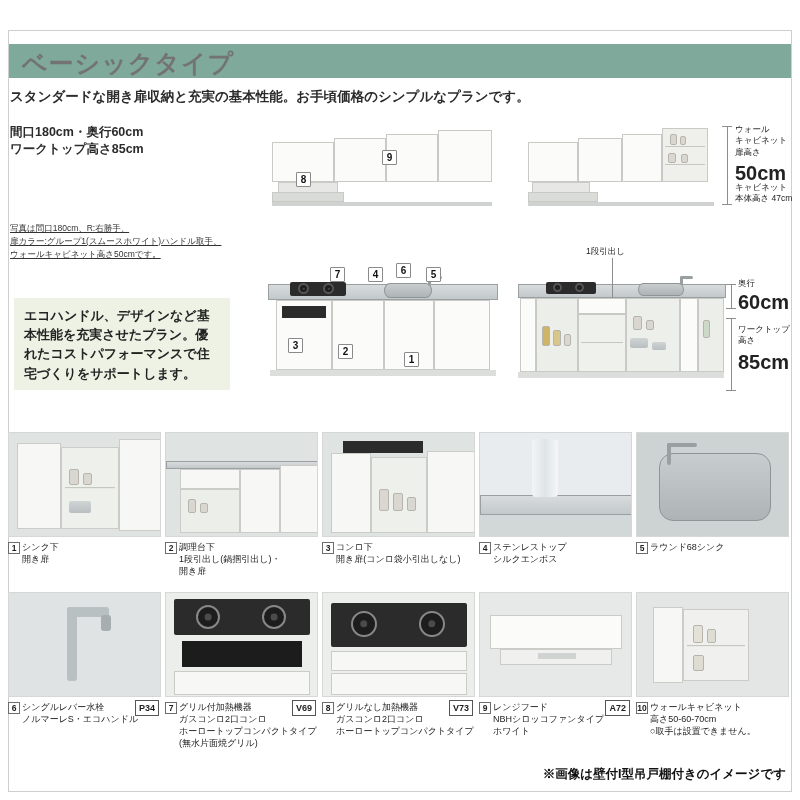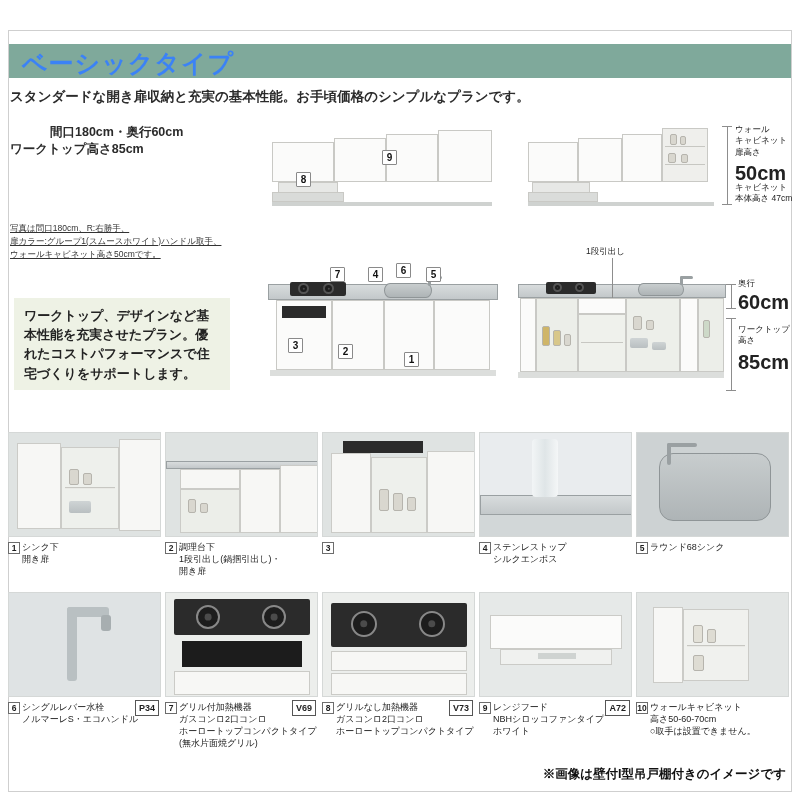--- a/index.html
+++ b/index.html
@@ -22,34 +22,34 @@
     background:#fff;
   }
 
   
   .title-band {
     position:absolute; left:9px; top:44px; width:782px; height:34px;
     background:#7fa99b;
   }
   .title-text {
     position:absolute; left:22px; top:47px;
-    font-size:25px; font-weight:bold; color:#3b82f6;
+    font-size:25px; font-weight:bold; color:#737373;
     letter-spacing:1px;
     font-family:"Liberation Sans", sans-serif;
   }
   .subtitle {
     position:absolute; left:10px; top:88px;
     font-size:13.5px; font-weight:bold; color:#2b2b2b;
     letter-spacing:0px;
   }
   .spec-line {
     position:absolute; left:10px;
     font-size:12.5px; font-weight:bold; color:#2b2b2b;
   }
-  .spec-1 { top:124px;padding-left:40px; }
+  .spec-1 { top:124px; }
   .spec-2 { top:141px; }
 
   .photo-note {
     position:absolute; left:10px; top:222px;
     font-size:8.5px; line-height:1.5; color:#333;text-decoration:underline;
   }
 
   
   .callout {
     position:absolute; left:14px; top:298px; width:216px; height:92px;
@@ -149,21 +149,21 @@
   <div class="title-band"></div>
   <div class="title-text">ベーシックタイプ</div>
   <div class="subtitle">スタンダードな開き扉収納と充実の基本性能。お手頃価格のシンプルなプランです。</div>
   <div class="spec-line spec-1">間口180cm・奥行60cm</div>
   <div class="spec-line spec-2">ワークトップ高さ85cm</div>
   <div class="photo-note" style="white-space:pre-line">写真は間口180cm、R:右勝手、
 扉カラー:グループ1(スムースホワイト)ハンドル取手、
 ウォールキャビネット高さ50cmです。</div>
 
   <div class="callout">
-    <span>ワークトップ、デザインなど基本性能を充実させたプラン。優れたコストパフォーマンスで住宅づくりをサポートします。</span>
+    <span>エコハンドル、デザインなど基本性能を充実させたプラン。優れたコストパフォーマンスで住宅づくりをサポートします。</span>
   </div>
 
   <div class="art" style="left:272px;top:130px;width:220px;height:95px;">
 
     <div class="panel w" style="left:0;top:12px;width:62px;height:40px;"></div>
     <div class="panel w" style="left:62px;top:8px;width:52px;height:44px;"></div>
     <div class="panel w" style="left:114px;top:4px;width:52px;height:48px;"></div>
     <div class="panel w" style="left:166px;top:0px;width:54px;height:52px;"></div>
 
     <div class="panel g" style="left:6px;top:52px;width:60px;height:16px;"></div>
@@ -318,20 +318,22 @@
         <div class="t-dark" style="left:20px;top:8px;width:80px;height:12px;"></div>
         <div class="t-cabinet" style="left:8px;top:20px;width:40px;height:80px;"></div>
         <div class="t-cabinet" style="left:48px;top:24px;width:56px;height:76px;background:#eef0ec;"></div>
         <div class="t-can" style="left:56px;top:56px;width:10px;height:22px;"></div>
         <div class="t-can" style="left:70px;top:60px;width:10px;height:18px;"></div>
         <div class="t-can" style="left:84px;top:64px;width:9px;height:14px;"></div>
         <div class="t-cabinet" style="left:104px;top:18px;width:48px;height:82px;"></div>
       </div>
       <div class="cap">
         <span class="n">3</span>
+        <span style="white-space:pre-line">コンロ下
+開き扉(コンロ袋小引出しなし)</span>
       </div>
     </div>
 
     <div class="cell" style="left:471px;top:0px;">
       <div class="img" style="background:#e9ecee;">
         <div class="counter" style="left:0;top:62px;width:153px;height:20px;"></div>
         <div style="position:absolute;left:52px;top:6px;width:26px;height:58px;background:linear-gradient(90deg,#f2f5f6,#dfe5e7,#f4f6f7);border-radius:4px;"></div>
         <div style="position:absolute;left:0;top:82px;width:153px;height:23px;background:#d2d7d8;"></div>
       </div>
       <div class="cap">

